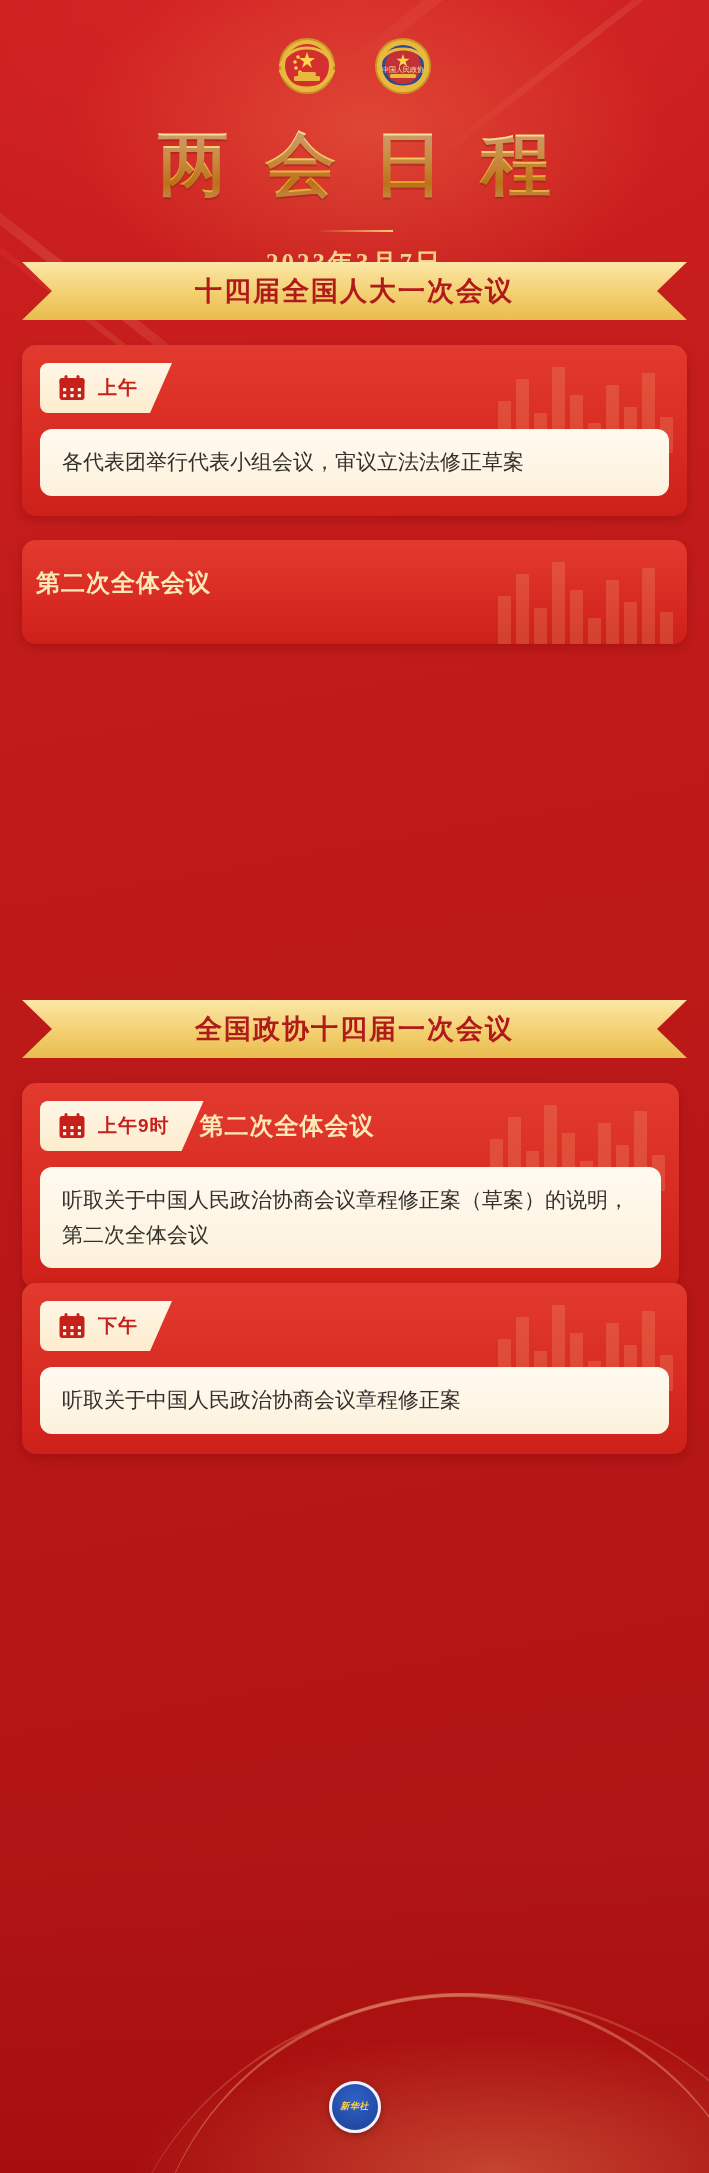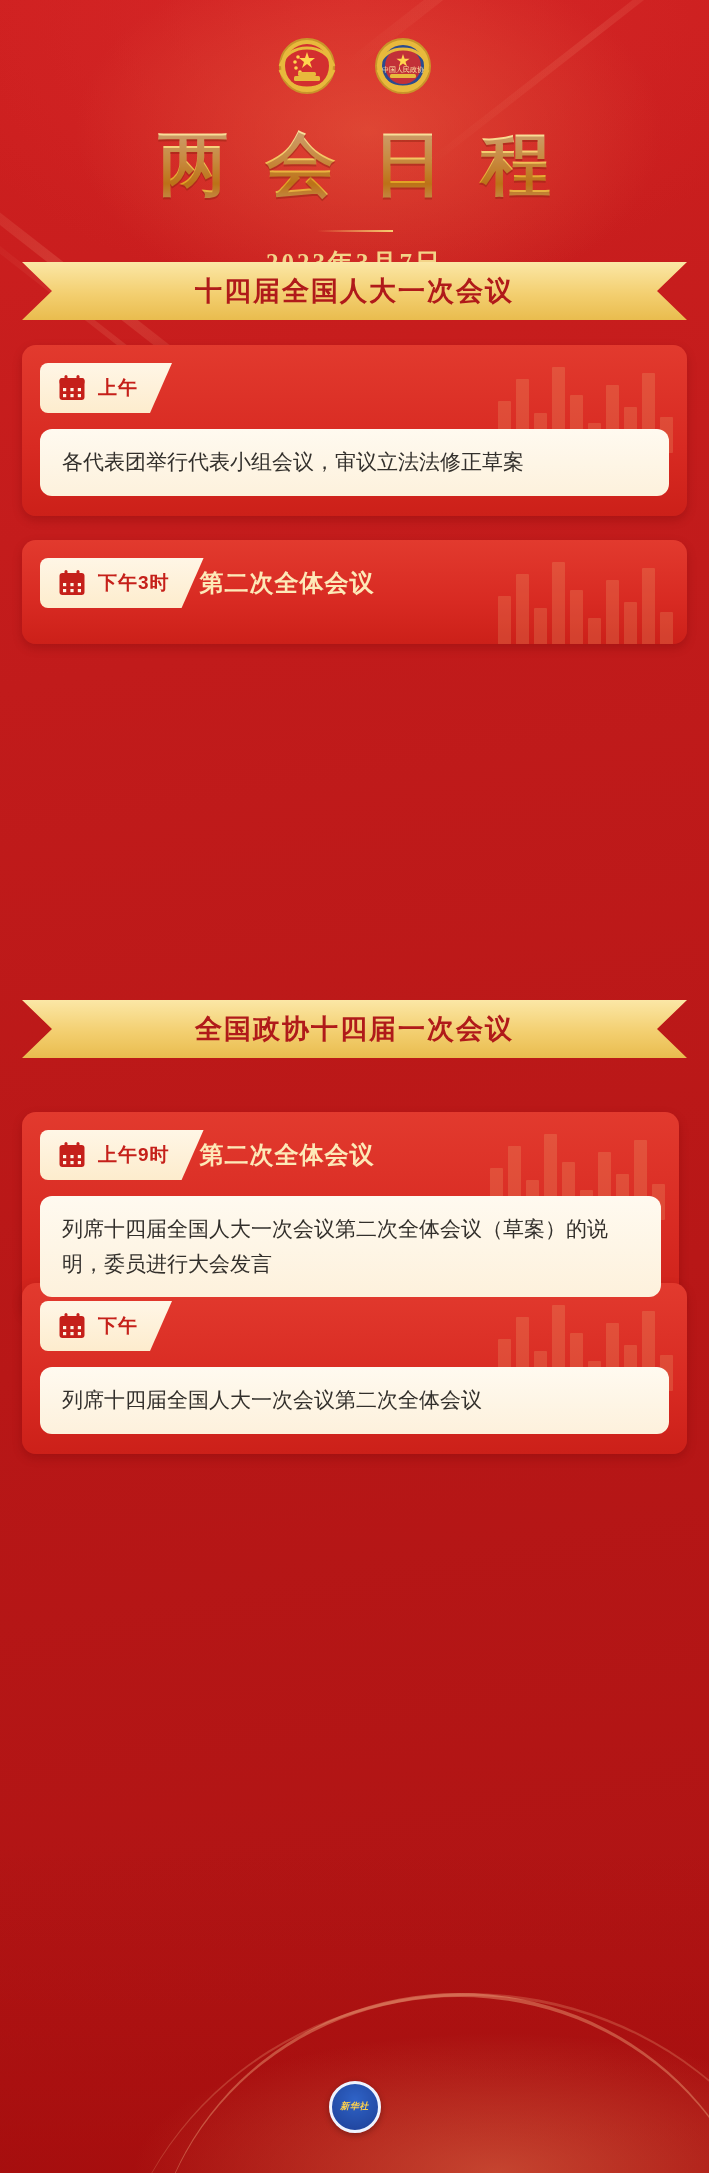--- a/index.html
+++ b/index.html
@@ -293,50 +293,34 @@
           <i style="height:40px"></i>
           <i style="height:86px"></i>
         <i style="height:58px"></i>
           <i style="height:30px"></i>
           <i style="height:68px"></i>
           <i style="height:46px"></i>
         <i style="height:80px"></i>
           <i style="height:36px"></i>
       </div>
       <div class="label-row">
-        <div class="time-label">
-          <span class="cal">
-            <svg width="28" height="28" viewBox="0 0 28 28">
-              <rect x="1.5" y="4" width="25" height="22" rx="3" fill="#c5201a"></rect>
-              <rect x="6.5" y="1" width="3" height="6" rx="1.5" fill="#c5201a"></rect>
-              <rect x="18.5" y="1" width="3" height="6" rx="1.5" fill="#c5201a"></rect>
-              <rect x="5" y="14" width="3.2" height="3.2" fill="#fff6e6"></rect>
-              <rect x="12.4" y="14" width="3.2" height="3.2" fill="#fff6e6"></rect>
-              <rect x="19.8" y="14" width="3.2" height="3.2" fill="#fff6e6"></rect>
-              <rect x="5" y="20" width="3.2" height="3.2" fill="#fff6e6"></rect>
-              <rect x="12.4" y="20" width="3.2" height="3.2" fill="#fff6e6"></rect>
-              <rect x="19.8" y="20" width="3.2" height="3.2" fill="#fff6e6"></rect>
-            </svg>
-          </span>
-          <span class="time-text">下午3时</span>
-        </div>
         <div class="session-label">
           <span class="session-text">第二次全体会议</span>
         </div>
       </div>
     </div>
   </div>
 
   <div style="position:absolute; top:1000px; left:0; width:709px;text-align:right;">
     <div class="banner">
       <span class="banner-text">全国政协十四届一次会议</span>
     </div>
   </div>
 
-  <div style="position:absolute; top:1112px; left:0; width:701px;">
+  <div style="position:absolute; top:1083px; left:0; width:701px;">
     <div class="card">
       <div class="skyline">
         <i style="height:52px"></i>
           <i style="height:74px"></i>
           <i style="height:40px"></i>
           <i style="height:86px"></i>
         <i style="height:58px"></i>
           <i style="height:30px"></i>
           <i style="height:68px"></i>
           <i style="height:46px"></i>
@@ -358,21 +342,21 @@
               <rect x="19.8" y="20" width="3.2" height="3.2" fill="#fff6e6"></rect>
             </svg>
           </span>
           <span class="time-text">上午9时</span>
         </div>
         <div class="session-label">
           <span class="session-text">第二次全体会议</span>
         </div>
       </div>
       <div class="content-box">
-        <p>列席十四届全国人大一次会议第二次全体会议（草案）的说明，委员进行大会发言</p>
+        <p>听取关于中国人民政治协商会议章程修正案（草案）的说明，第二次全体会议</p>
       </div>
     </div>
   </div>
 
   <div style="position:absolute; top:1283px; left:0; width:709px;border-radius:11px;">
     <div class="card">
       <div class="skyline">
         <i style="height:52px"></i>
           <i style="height:74px"></i>
           <i style="height:40px"></i>
@@ -396,21 +380,21 @@
               <rect x="19.8" y="14" width="3.2" height="3.2" fill="#fff6e6"></rect>
               <rect x="5" y="20" width="3.2" height="3.2" fill="#fff6e6"></rect>
               <rect x="12.4" y="20" width="3.2" height="3.2" fill="#fff6e6"></rect>
               <rect x="19.8" y="20" width="3.2" height="3.2" fill="#fff6e6"></rect>
             </svg>
           </span>
           <span class="time-text">下午</span>
         </div>
       </div>
       <div class="content-box">
-        <p>列席十四届全国人大一次会议第二次全体会议</p>
+        <p>听取关于中国人民政治协商会议章程修正案</p>
       </div>
     </div>
   </div>
 
   <div class="bottom-glow"></div>
   <div class="bottom-arc"></div>
   <div class="bottom-arc2"></div>
 
   <div class="footer-logo">
     <div class="fl-inner">新华社</div>

